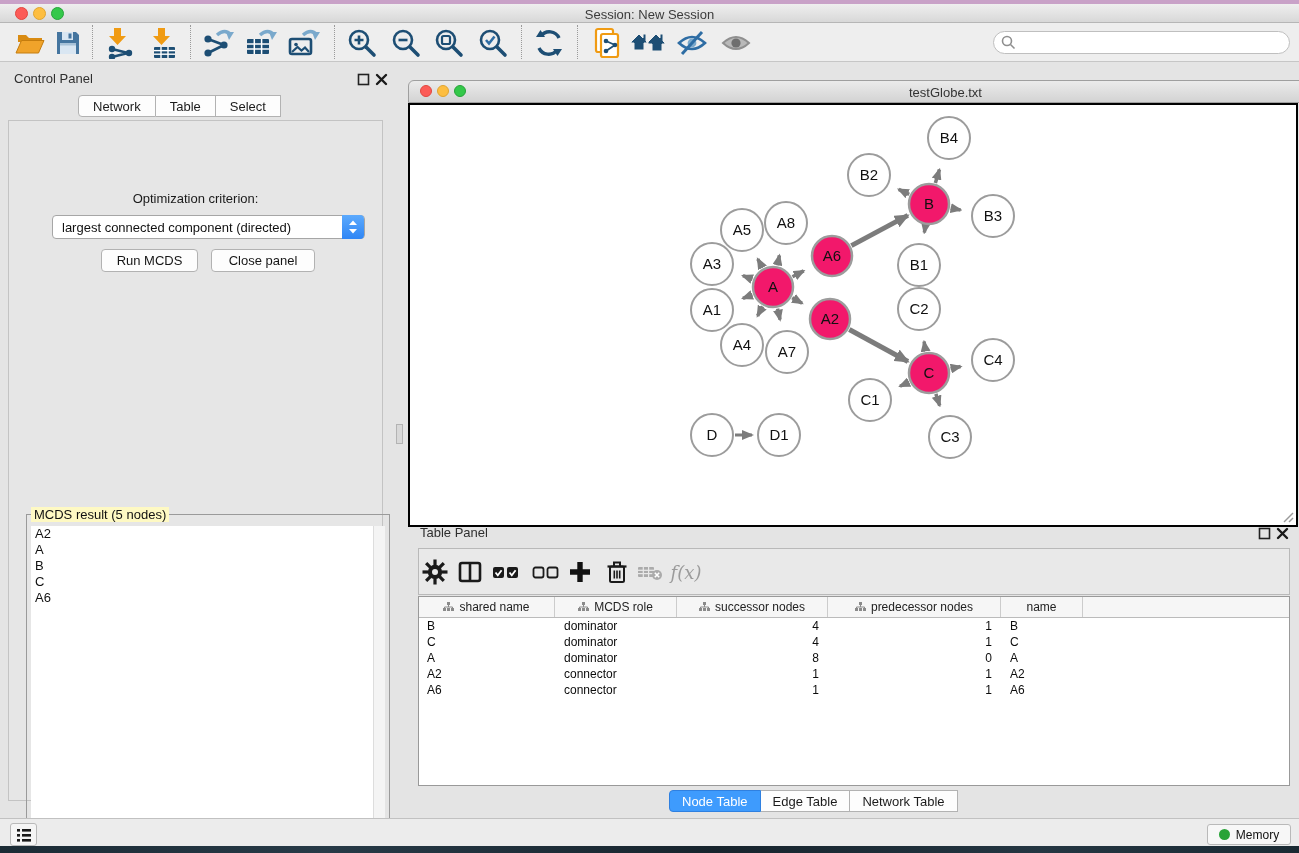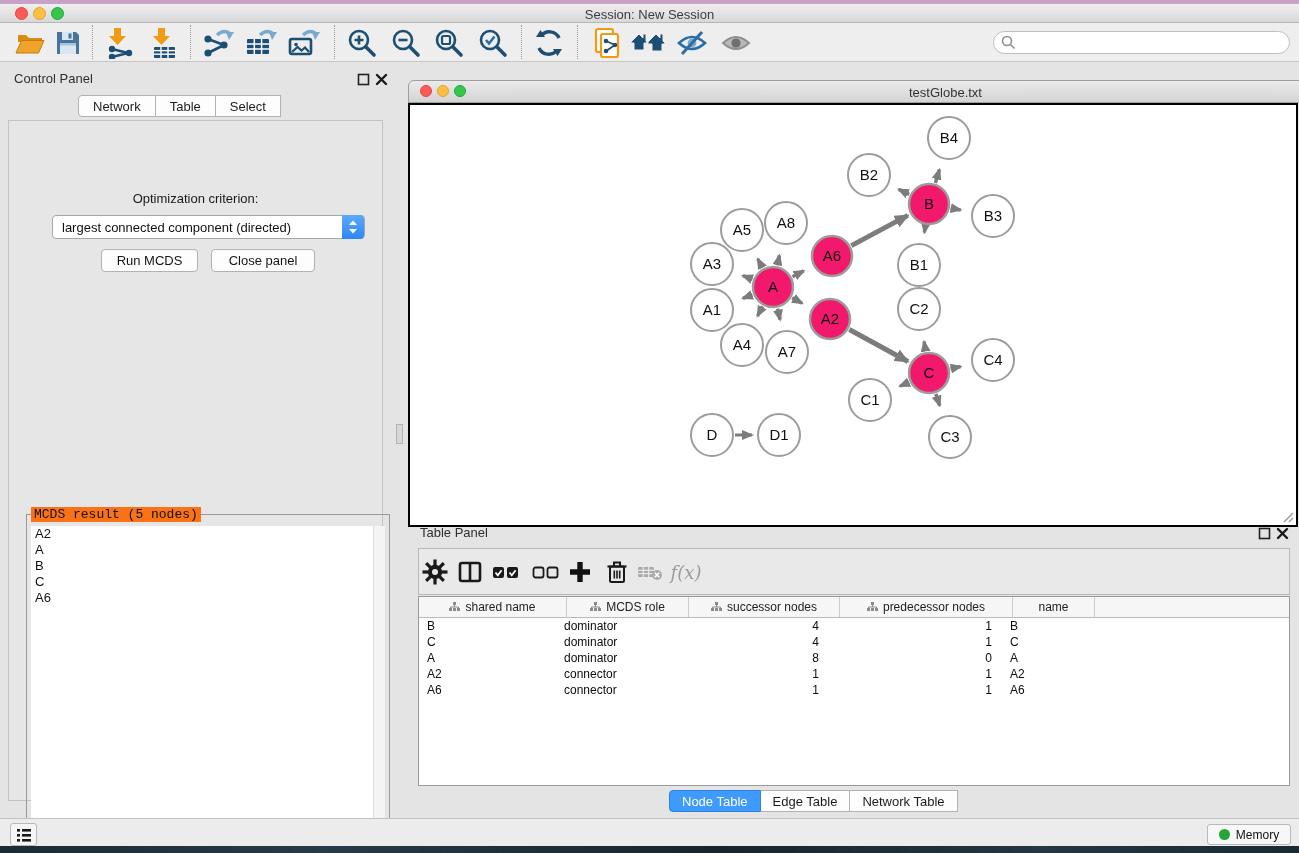--- a/index.html
+++ b/index.html
@@ -51,22 +51,22 @@
   #criterion-stepper { position:absolute; right:0; top:-1px; width:22px; height:24px;
     background:linear-gradient(#5caafd,#2f86f5); border-radius:0 4px 4px 0;
     display:flex; align-items:center; justify-content:center; }
   .cp-btn { position:absolute; top:128px; height:23px; background:#fdfdfd;
     border:1px solid #b2b2b2; border-radius:4px; font-size:13px; color:#161616;
     display:flex; align-items:center; justify-content:center; cursor:pointer; }
   #run-btn { left:92px; width:97px; }
   #closep-btn { left:202px; width:104px; }
   #mcds-fieldset { position:absolute; left:17px; top:393px; width:364px; height:340px;
     border:1px solid #9a9a9a; }
-  #mcds-legend { position:absolute; left:4px; top:-8px; background:#f97316; padding:0 3px;
-    font-size:13px; color:#111;font-family:Liberation Mono, monospace; }
+  #mcds-legend { position:absolute; left:4px; top:-8px; background:#fef9c3; padding:0 3px;
+    font-size:13px; color:#111; }
   #mcds-list { position:absolute; left:4px; top:11px; right:4px; bottom:4px; background:#fff; }
   #mcds-scroll { position:absolute; right:0; top:0; bottom:0; width:12px; background:#f4f4f4;
     border-left:1px solid #ddd; }
   .mcds-item { font-size:13px; color:#111; line-height:16px; padding-left:4px; }
 
   
   #v-split-handle { left:396px; top:424px; width:7px; height:20px; background:#d8d8d8;
     border:1px solid #b3b3b3; }
   #h-split-handle { left:845px; top:511px; width:10px; height:6px; background:#d0d0d0;
     border:1px solid #ababab; border-radius:2px; }
@@ -549,21 +549,21 @@
     <circle cx="21" cy="16" r="5" fill="#ababab"></circle>
     <path d="M18.8 13.8 l4.4 4.4 M23.2 13.8 l-4.4 4.4" stroke="#fff" stroke-width="1.6"></path>
   </svg>
 </div>
 <div class="tp-icon abs" style="left:672px;">
   <span class="fx">f(x)</span>
 </div>
 
 <div id="node-table" class="abs">
   <div id="nt-header">
-    <div class="nt-h" style="width:148px;">
+    <div class="nt-h" style="width:136px;">
       <svg width="11" height="10" viewBox="0 0 11 10">
           <g fill="#8a8a8a">
             <rect x="4" y="0" width="3" height="3"></rect>
             <rect x="0" y="6" width="3" height="3"></rect>
             <rect x="4" y="6" width="3" height="3"></rect>
             <rect x="8" y="6" width="3" height="3"></rect>
             <path d="M5.5 3 v2 M1.5 6 v-1 h8 v1" stroke="#8a8a8a" fill="none"></path>
           </g>
         </svg>
       <span>shared name</span>

